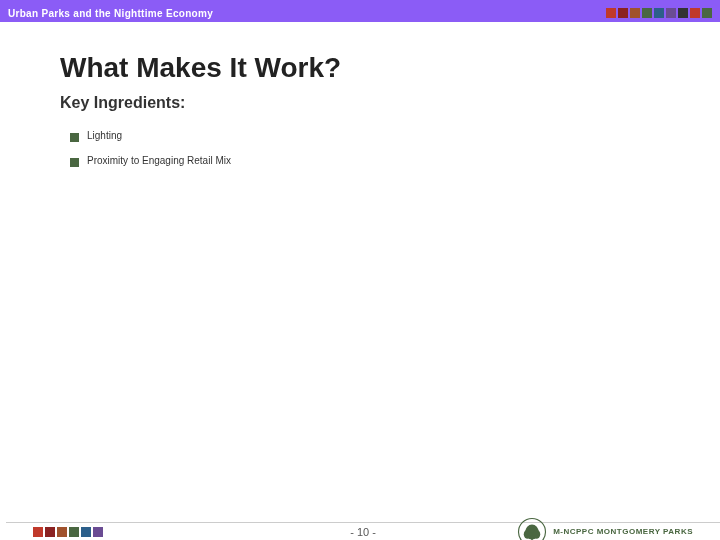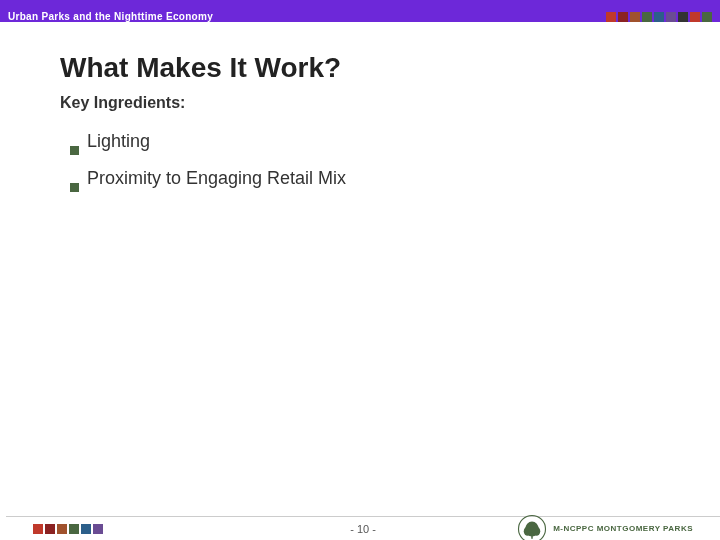--- a/index.html
+++ b/index.html
@@ -8,26 +8,26 @@
       width: 720px;
       height: 540px;
       background: #ffffff;
       font-family: Arial, sans-serif;
       overflow: hidden;
       position: relative;
     }
 
     
     .header-bar {
-      background: #6d28d9;
+      background: #8b5cf6;
       height: 22px;
       display: flex;
-      align-items: flex-end;
+      align-items: flex-start;
       justify-content: space-between;
-      padding: 0 8px;
+      padding: 8px 8px;
     }
 
     .header-title {
       color: #ffffff;
       font-size: 10px;
       font-weight: bold;
       letter-spacing: 0.3px;
     }
 
     .header-squares {
@@ -59,23 +59,23 @@
       margin-bottom: 16px;
     }
 
     .bullet-list {
       list-style: none;
       padding-left: 10px;
     }
 
     .bullet-list li {
       display: flex;
-      align-items: flex-end;
+      align-items: center;
       margin-bottom: 10px;
-      font-size: 18px;
+      font-size: 10px;
       color: #333333;
     }
 
     .bullet-square {
       width: 9px;
       height: 9px;
       background: #4a6741;
       margin-right: 8px;
       margin-top: 3px;
       flex-shrink: 0;
@@ -84,21 +84,21 @@
     .bullet-text {
       line-height: 1.5;
     }
 
     
     .footer {
       position: absolute;
       bottom: 0;
       left: 6px;
       right: 0;
-      height: 24px;
+      height: 18px;
       background: #ffffff;
       border-top: 1px solid #cccccc;
       display: flex;
       align-items: center;
       justify-content: space-between;
       padding: 0 27px;
     }
 
     .footer-squares {
       display: flex;

